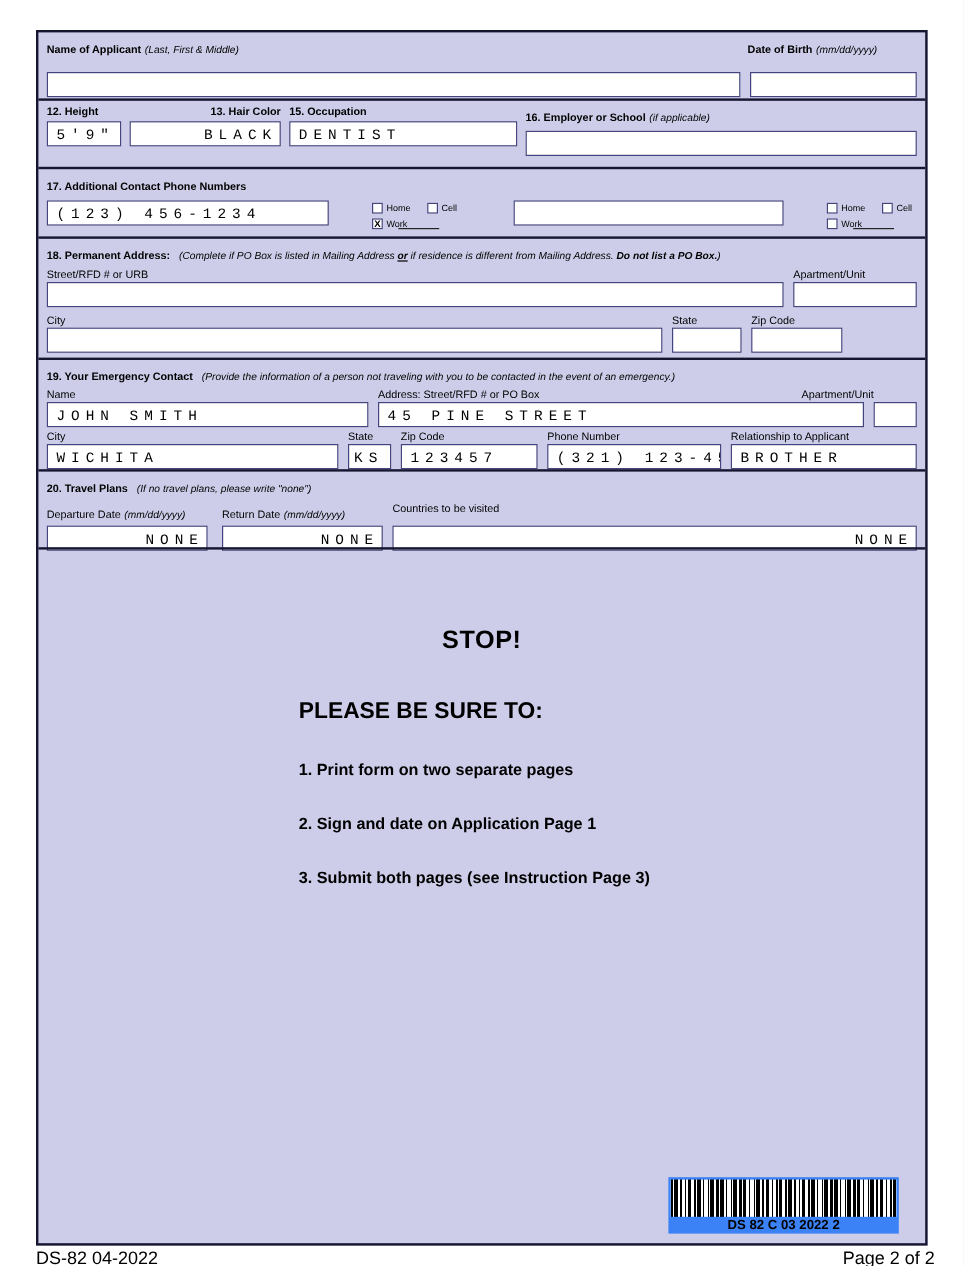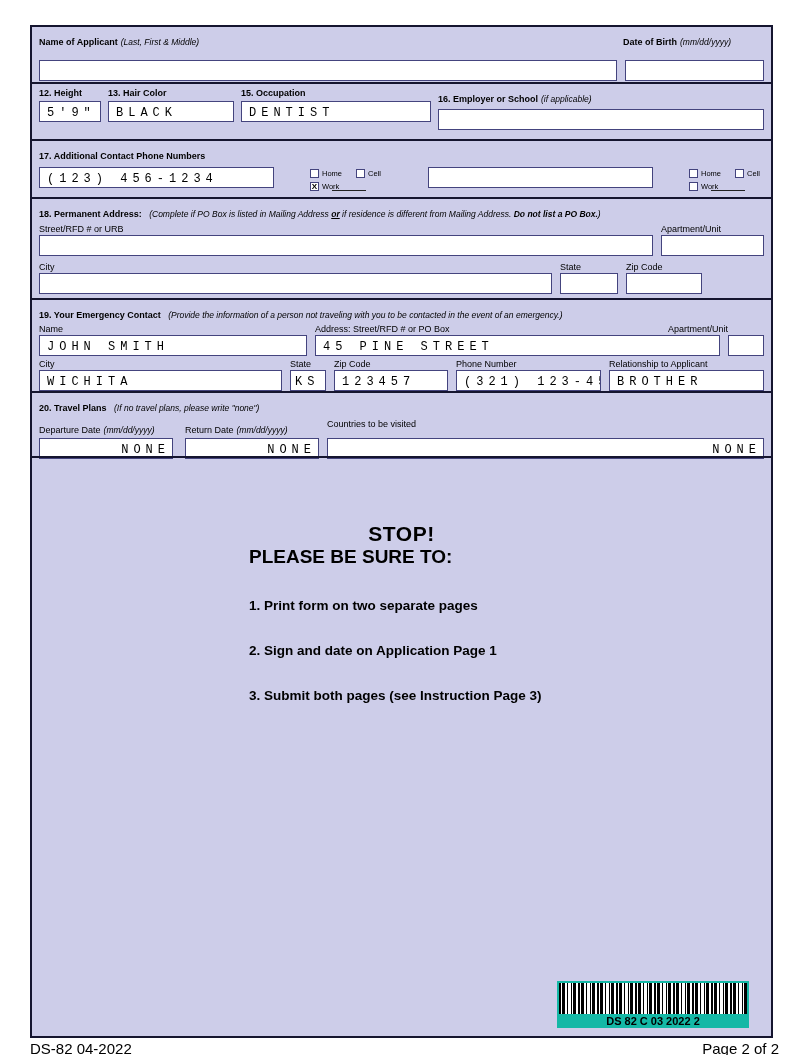--- a/index.html
+++ b/index.html
@@ -26,25 +26,25 @@
          padding:4px 2px 0 7px;white-space:nowrap;overflow:hidden;}
   .col{display:flex;flex-direction:column;}
   .col .input{margin-top:3px;}
   .cbg{display:grid;grid-template-columns:46px 46px;row-gap:4px;margin-top:2px;}
   .cbc{display:flex;align-items:flex-end;gap:3px;padding-left:24px;}
   .cb{width:9px;height:9px;background:#fff;border:1px solid var(--input_border);display:inline-block;
       font-size:8px;font-weight:bold;line-height:8px;text-align:center;flex:0 0 9px;}
   .cbl{font-size:7.5px;}
   .uline{border-bottom:1px solid #222;width:34px;height:9px;align-self:end;}
   .stop-title{margin-top:60px;text-align:center;font-size:21px;font-weight:bold;letter-spacing:0.5px;}
-  .stop-block{margin-left:210px;}
+  .stop-block{margin-left:210px;margin-top:36px;}
   .stop-heading{font-size:19px;font-weight:bold;}
   .stop-item{font-size:13.5px;font-weight:bold;margin-top:30px;}
   .stop-item:first-of-type{margin-top:24px;}
-  .barcode{position:absolute;right:22px;bottom:8px;width:192px;background:#14b8a6;padding:2px 2px 1px;text-align:center;}
+  .barcode{position:absolute;right:22px;bottom:8px;width:192px;background:#3b82f6;padding:2px 2px 1px;text-align:center;}
   .bars{height:31px;background:repeating-linear-gradient(90deg,
         #000 0 2px,#fff 2px 3px,#000 3px 6px,#fff 6px 8px,#000 8px 9px,#fff 9px 12px,
         #000 12px 13px,#fff 13px 14px,#000 14px 17px,#fff 17px 19px);}
   .barcode-text{font-size:11px;font-weight:bold;margin-top:1px;}
   .footer{position:absolute;left:30px;right:24px;top:1040px;display:flex;justify-content:space-between;font-size:15px;}
 </style>
 </head>
 <body>
 
 <div class="page">
@@ -64,21 +64,21 @@
         <div class="input" style="flex:1;"></div>
       </div>
     </div>
 
     <div class="sec" style="height:57px;">
       <div class="row" style="gap:7px;">
         <div class="col" style="width:62px;">
           <span class="lb">12. Height</span>
           <div class="input">5'9"</div>
         </div>
-        <div class="col" style="width:126px;">
+        <div class="col" style="width:126px;text-align:right;">
           <span class="lb">13. Hair Color</span>
           <div class="input">BLACK</div>
         </div>
         <div class="col" style="width:190px;">
           <span class="lb">15. Occupation</span>
           <div class="input">DENTIST</div>
         </div>
         <div class="col" style="flex:1;">
           <div style="white-space:nowrap;"><span class="lb">16. Employer or School</span><span class="li">(if applicable)</span></div>
           <div class="input"></div>

